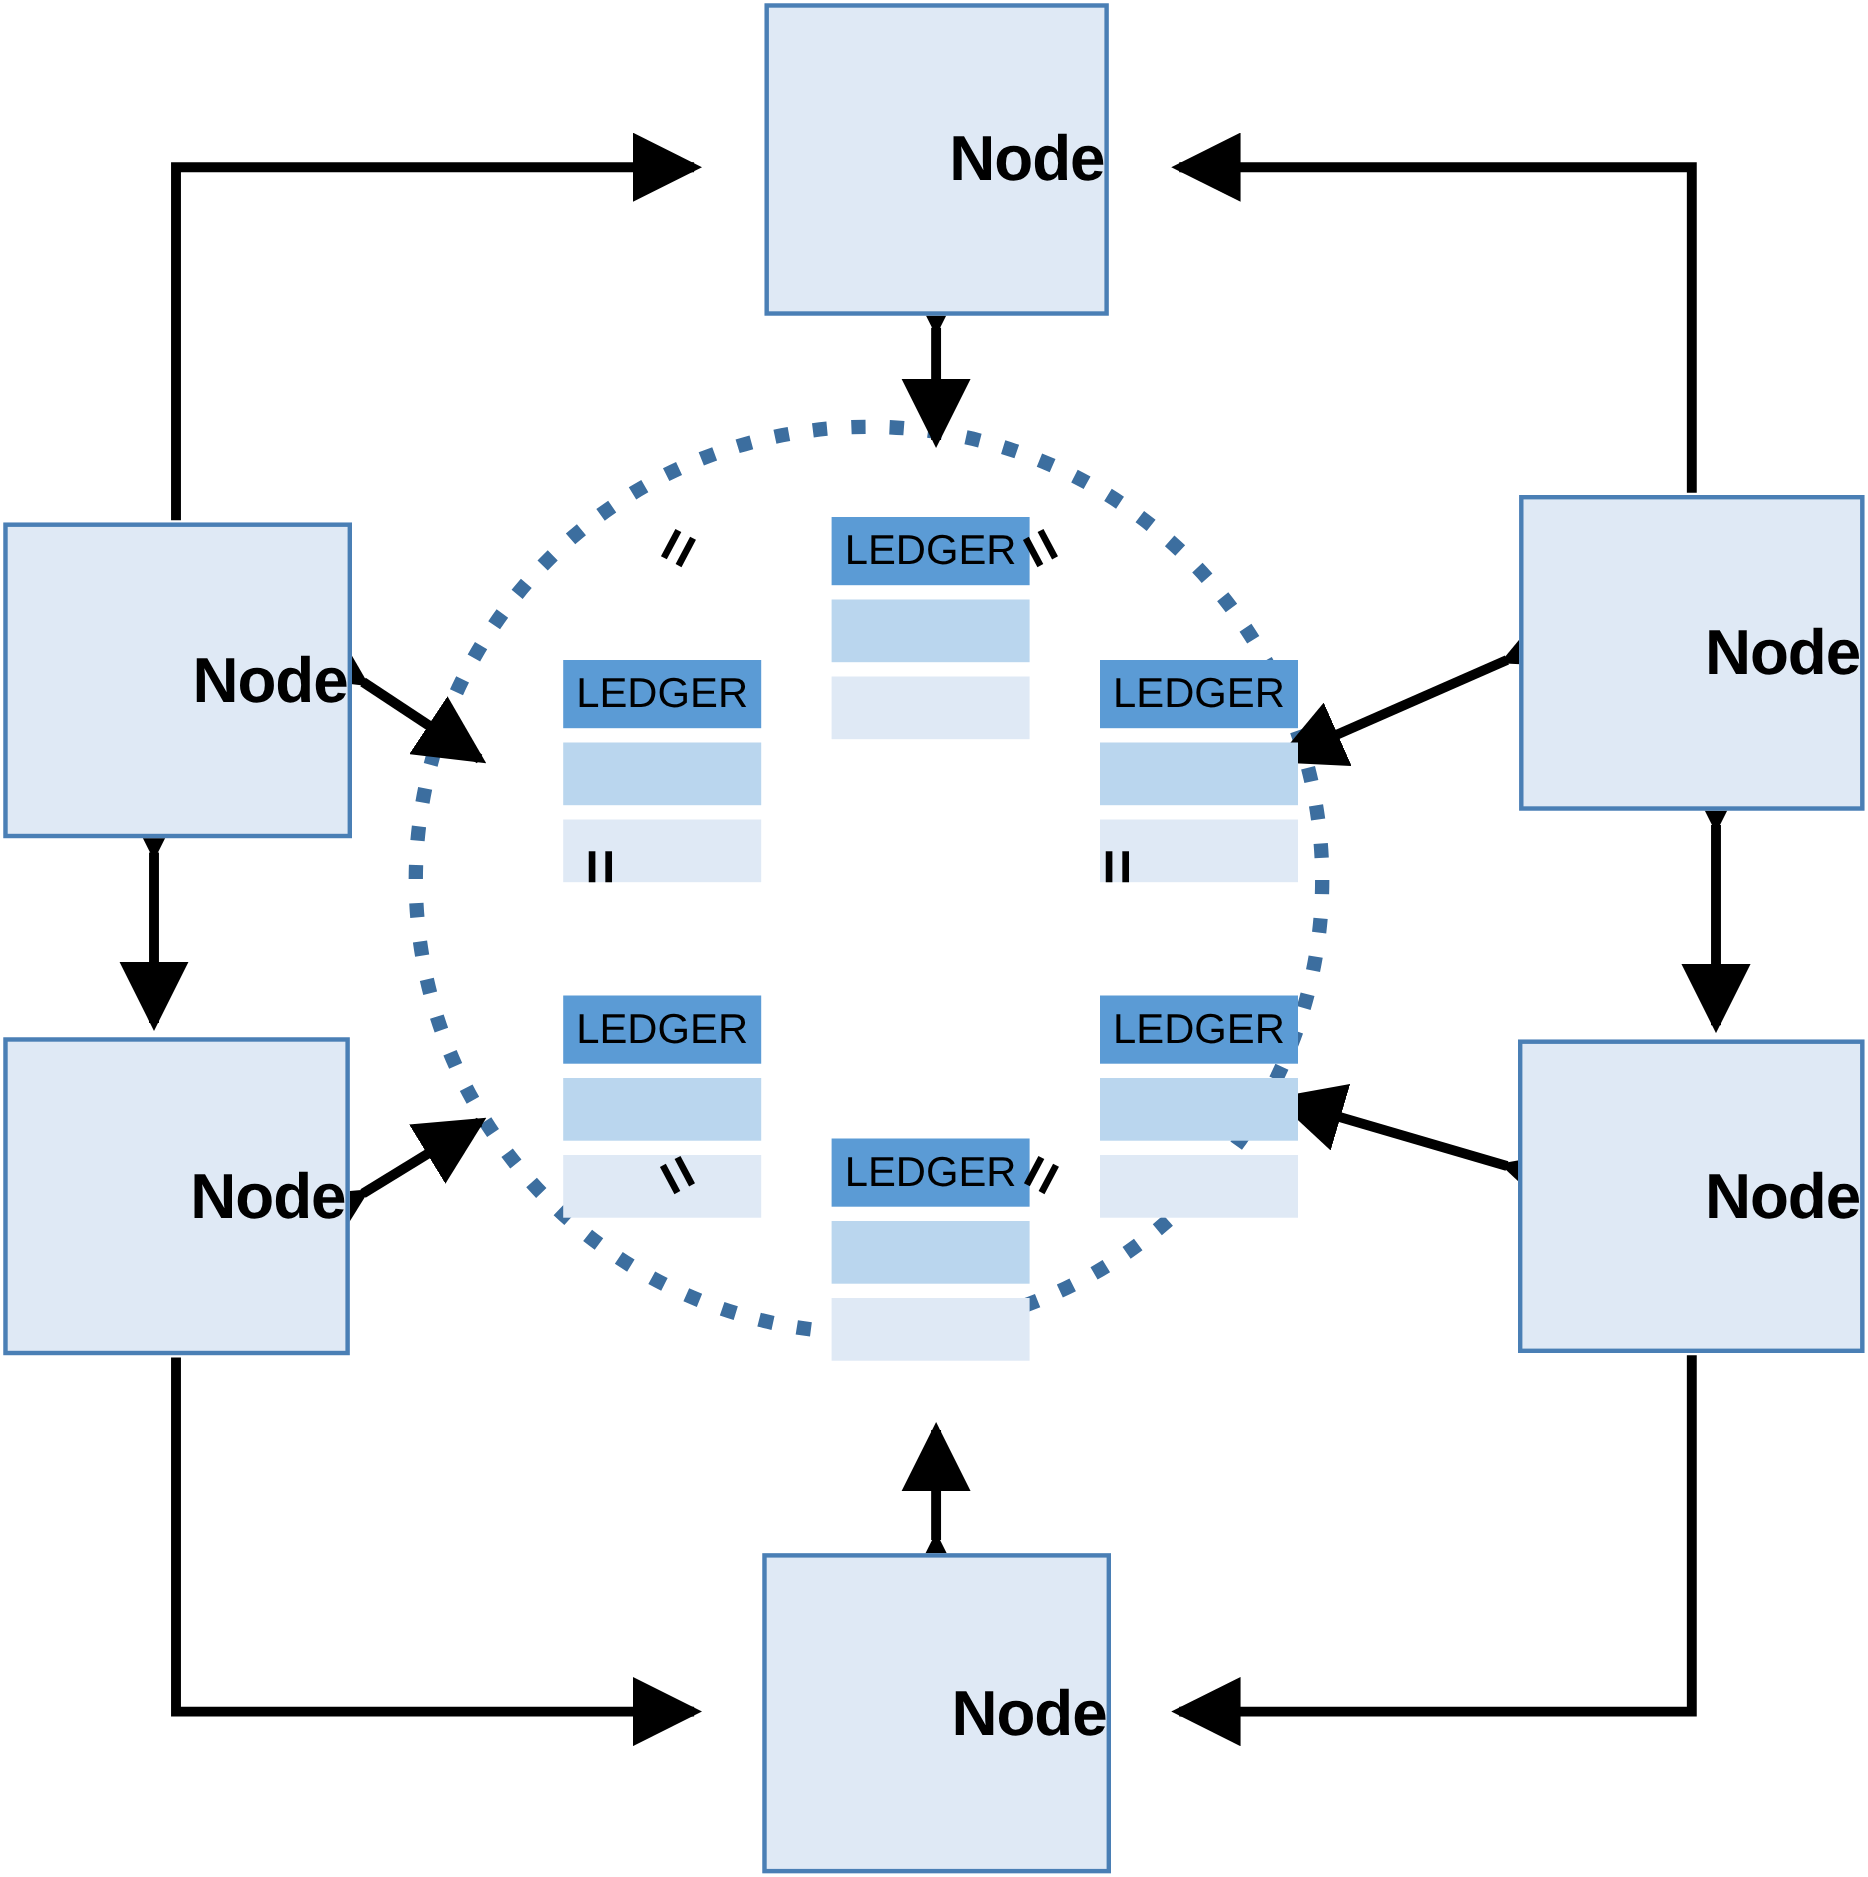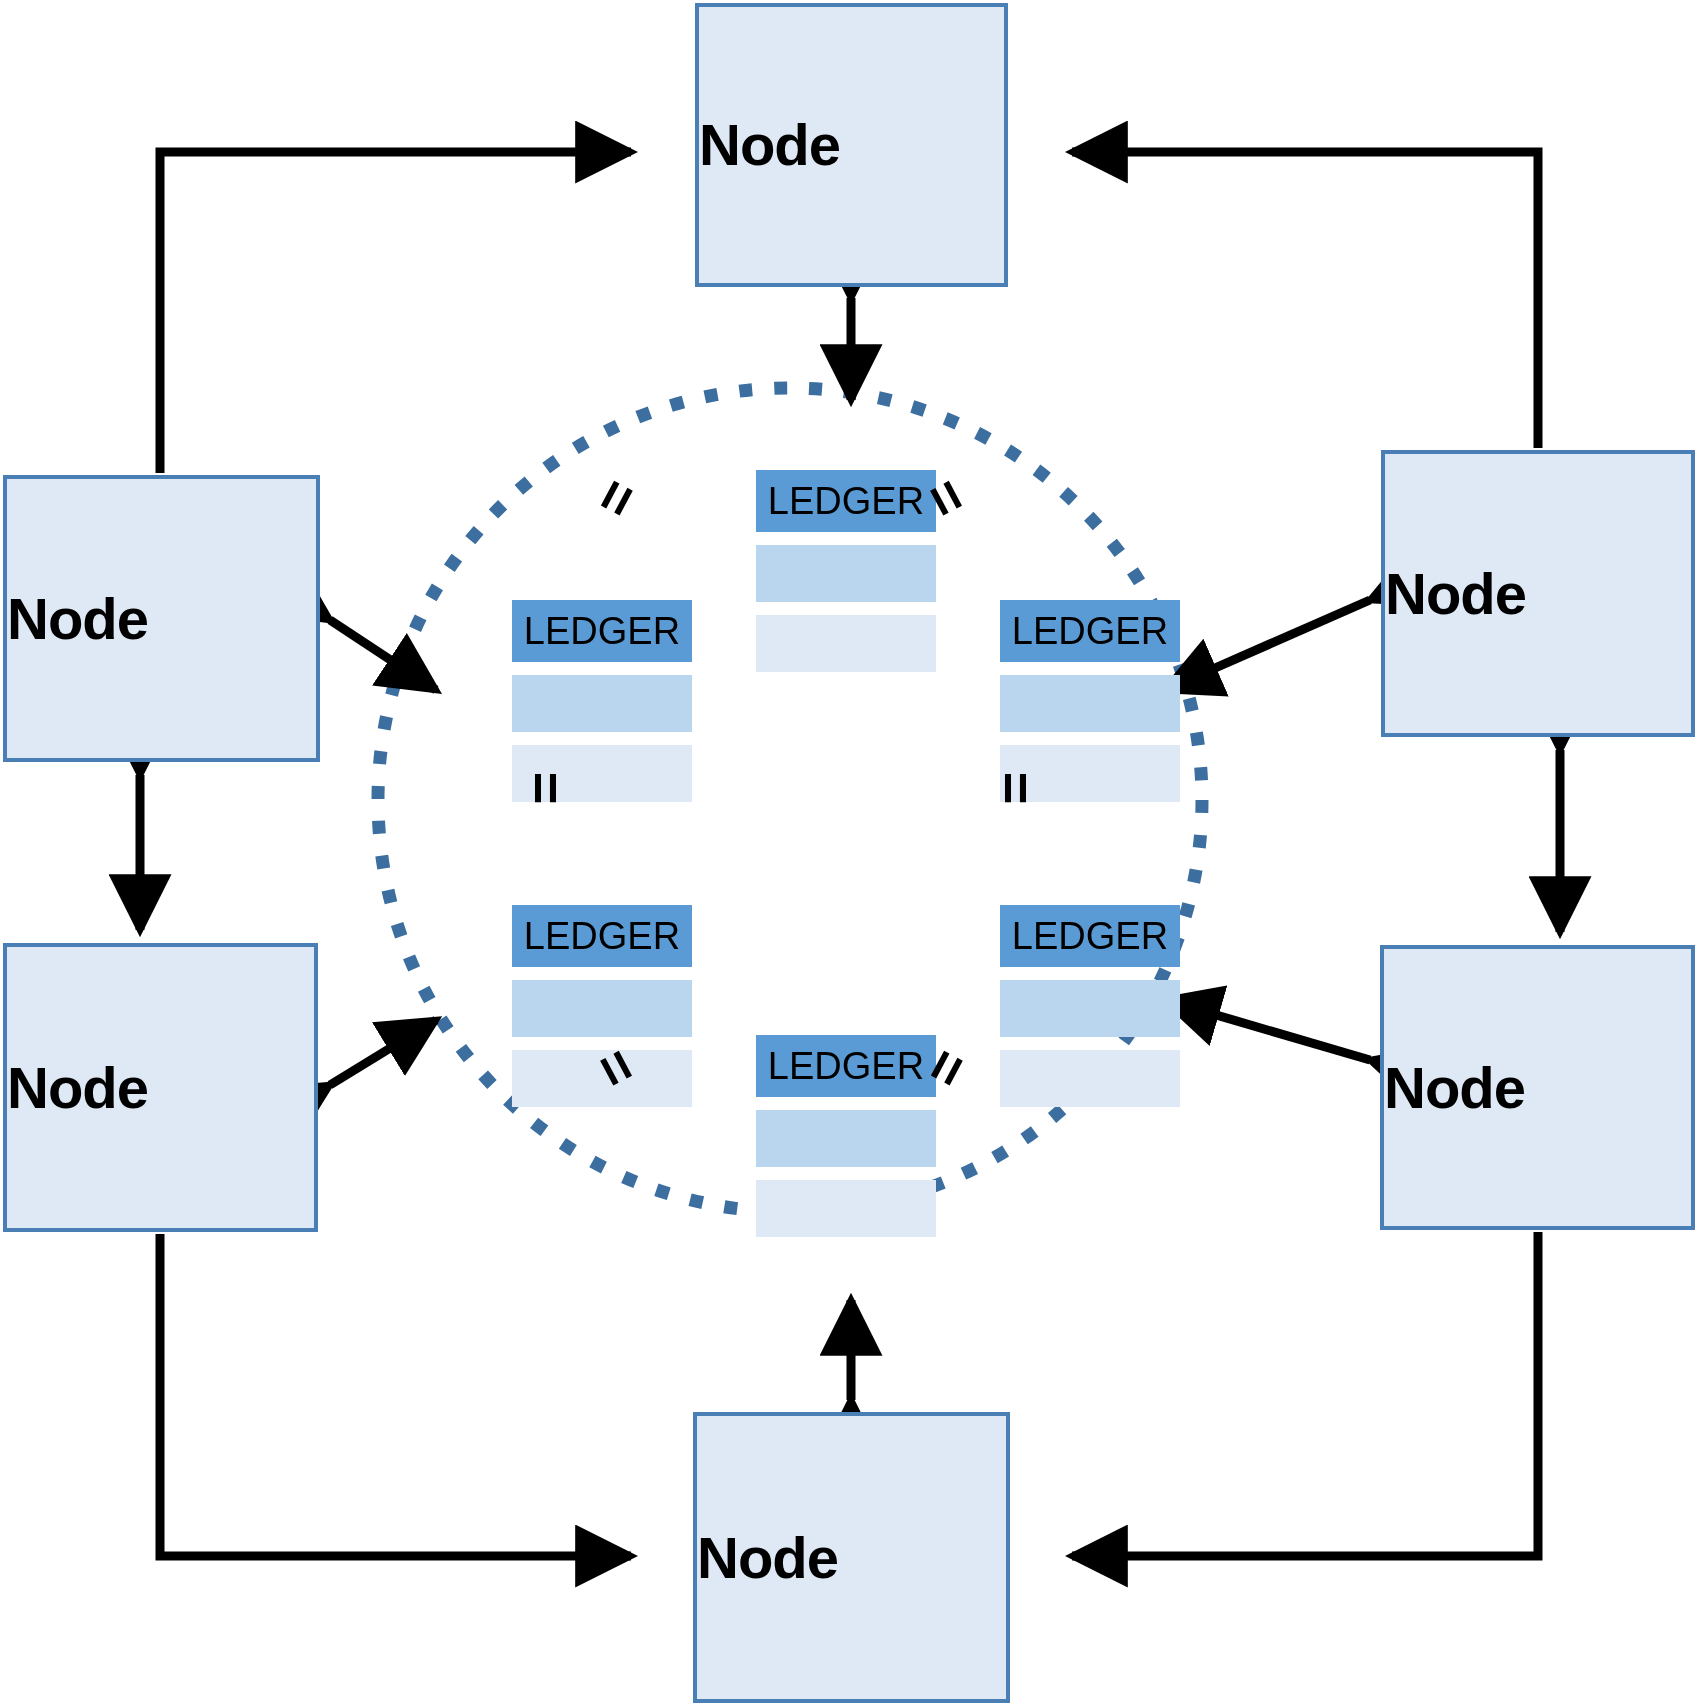--- a/index.html
+++ b/index.html
@@ -22,21 +22,21 @@
     width: 1698px;
     height: 1706px;
   }
   .node-box {
     position: absolute;
     box-sizing: border-box;
     background: #dfe9f5;
     border: 4px solid #4a7fb5;
     display: flex;
     align-items: center;
-    justify-content: flex-start;
+    justify-content: flex-end;
   }
   .node-label {
     font-family: "Liberation Sans", sans-serif;
     font-weight: bold;
     font-size: 58px;
     color: #000000;
     letter-spacing: -1px;
     line-height: 1;
     user-select: none;
   }

